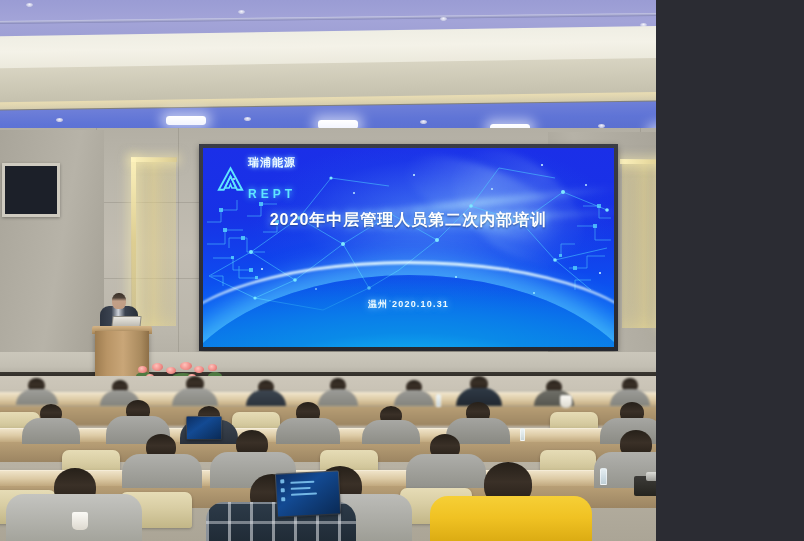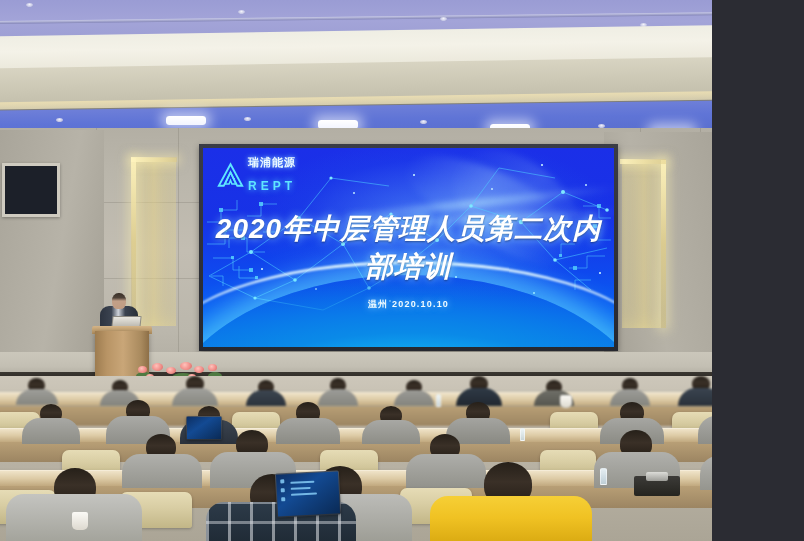--- a/index.html
+++ b/index.html
@@ -1,21 +1,21 @@
 <!DOCTYPE html>
 <html><head>
 <meta charset="utf-8">
 <style>
   * { margin:0; padding:0; box-sizing:border-box; }
   body {
     width:804px; height:541px; overflow:hidden;
     font-family:"Liberation Sans", sans-serif;
     background:#2b2c33;
   }
-  #scene { position:relative; width:712px; height:541px; overflow:hidden; }
+  #scene { position:relative; width:656px; height:541px; overflow:hidden; }
 
   
   .ceiling-upper{
     position:absolute; left:0; top:0; width:804px; height:42px;
     background:linear-gradient(180deg,#9a9cd4 0%,#a3a4d8 50%,#9c9ed3 100%);
   }
   .ceiling-rail{
     position:absolute; left:-20px; top:16px; width:850px; height:3px;
     background:linear-gradient(180deg,#c9cbe6,#8486b8);
     transform:rotate(-0.7deg);
@@ -129,30 +129,29 @@
 
   .logo-wrap{ position:absolute; left:14px; top:9px; display:flex; align-items:center; gap:4px; }
   .logo-mark{ width:27px; height:26px; }
   .logo-text{ display:flex; flex-direction:column; line-height:1; }
   .logo-cn{
     font-size:11px; font-weight:bold; color:#eaf7ff; letter-spacing:1px;
     text-shadow:0 0 5px rgba(150,230,255,0.95);
   }
   .logo-en{
     font-size:12px; font-weight:bold; color:#5fe6ff; letter-spacing:4px;
-    margin-top:12px; text-shadow:0 0 6px rgba(90,230,255,0.9);
+    margin-top:20px; text-shadow:0 0 6px rgba(90,230,255,0.9);
   }
 
   .title-block{
     position:absolute; left:0; top:62px; width:411px; text-align:center;
   }
   .title-l1{
-    font-size:28px; font-weight:bold; color:#ffffff; letter-spacing:1px;
+    font-size:16px; font-weight:bold; color:#ffffff; letter-spacing:1px;
     text-shadow:0 0 9px rgba(140,215,255,0.95),0 1px 2px rgba(0,20,90,0.8);
-    font-style:italic;
   }
   .title-l2{
     font-size:21px; font-weight:bold; color:#ffffff; letter-spacing:5px;
     margin-top:9px;
     text-shadow:0 0 9px rgba(140,215,255,0.95),0 1px 2px rgba(0,20,90,0.8);
   }
   .subtitle{
     position:absolute; left:0; top:150px; width:411px; text-align:center;
     font-size:9px; font-weight:bold; color:#f0fbff; letter-spacing:1.2px;
     text-shadow:0 0 7px rgba(130,225,255,0.95);
@@ -430,21 +429,21 @@
       </svg>
       <div class="logo-text">
         <span class="logo-cn">瑞浦能源</span>
         <span class="logo-en">REPT</span>
       </div>
     </div>
 
     <div class="title-block">
       <div class="title-l1">2020年中层管理人员第二次内部培训</div>
     </div>
-    <div class="subtitle">温州  2020.10.10</div>
+    <div class="subtitle">温州  2020.10.31</div>
   </div>
 
   <div class="stage-wall"></div>
   <div class="baseboard"></div>
   <div class="stage-floorglow"></div>
 
   <div class="speaker-body blurmid"></div>
   <div class="speaker-head blurmid"></div>
   <div class="podium-laptop blurmid"></div>
   <div class="podium-top"></div>

